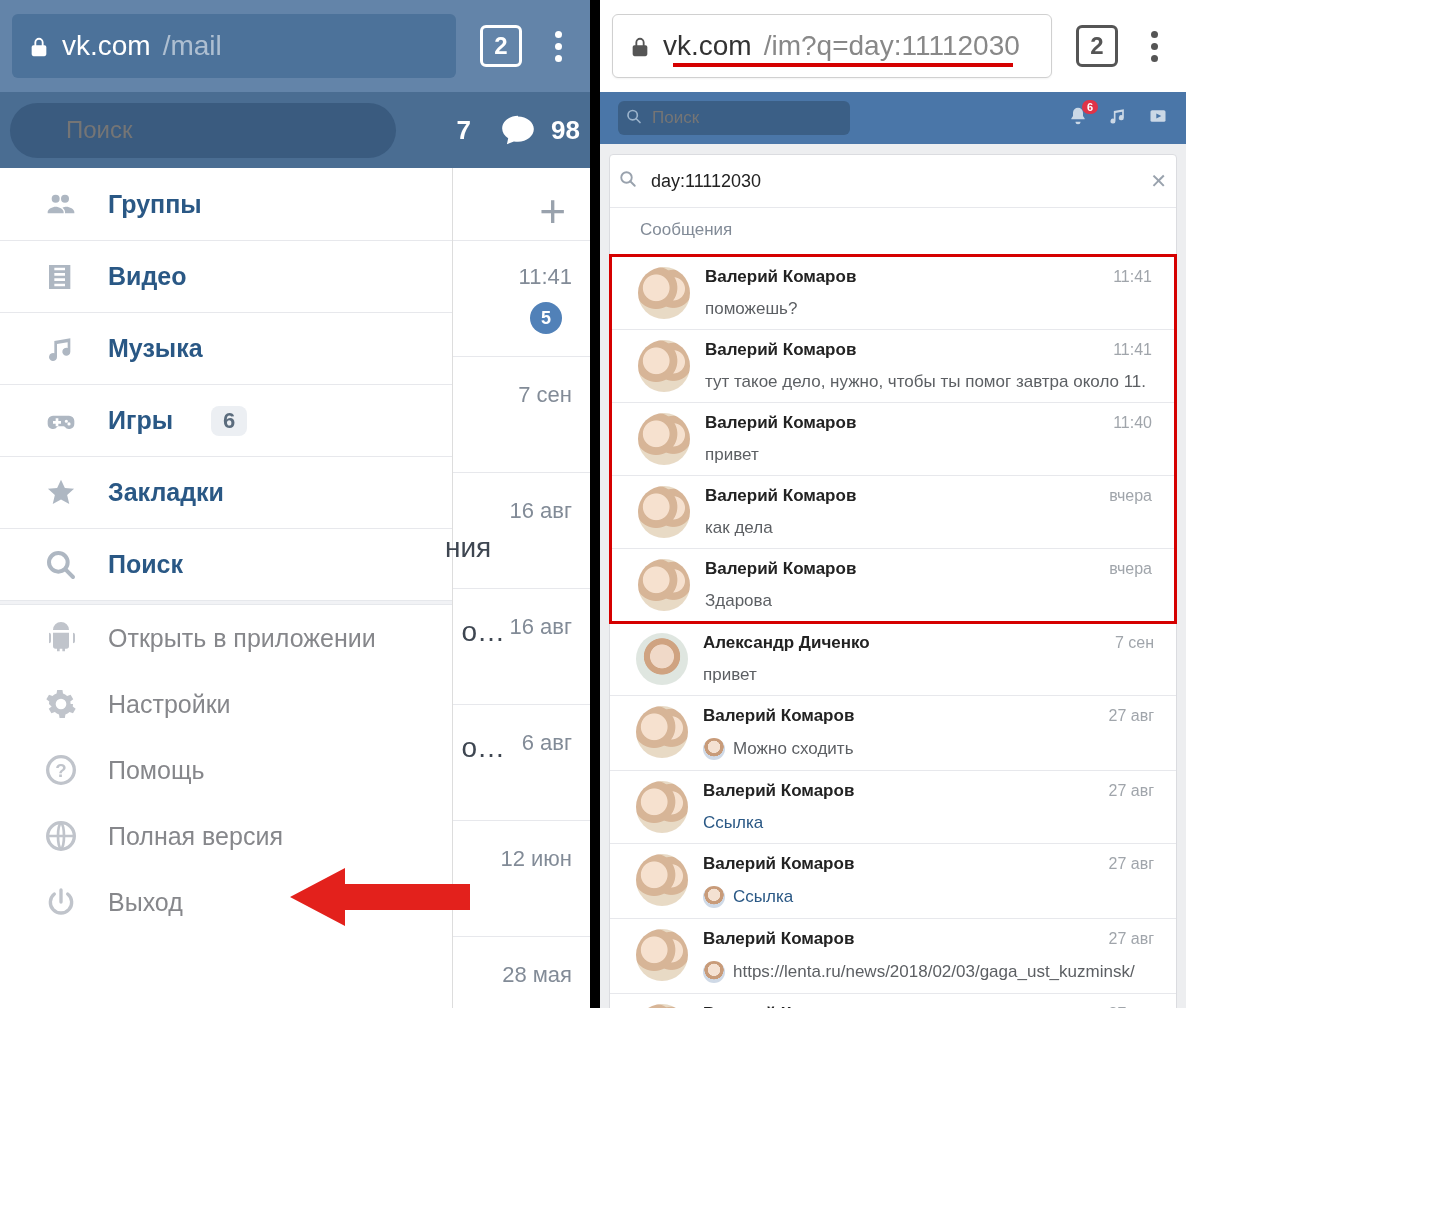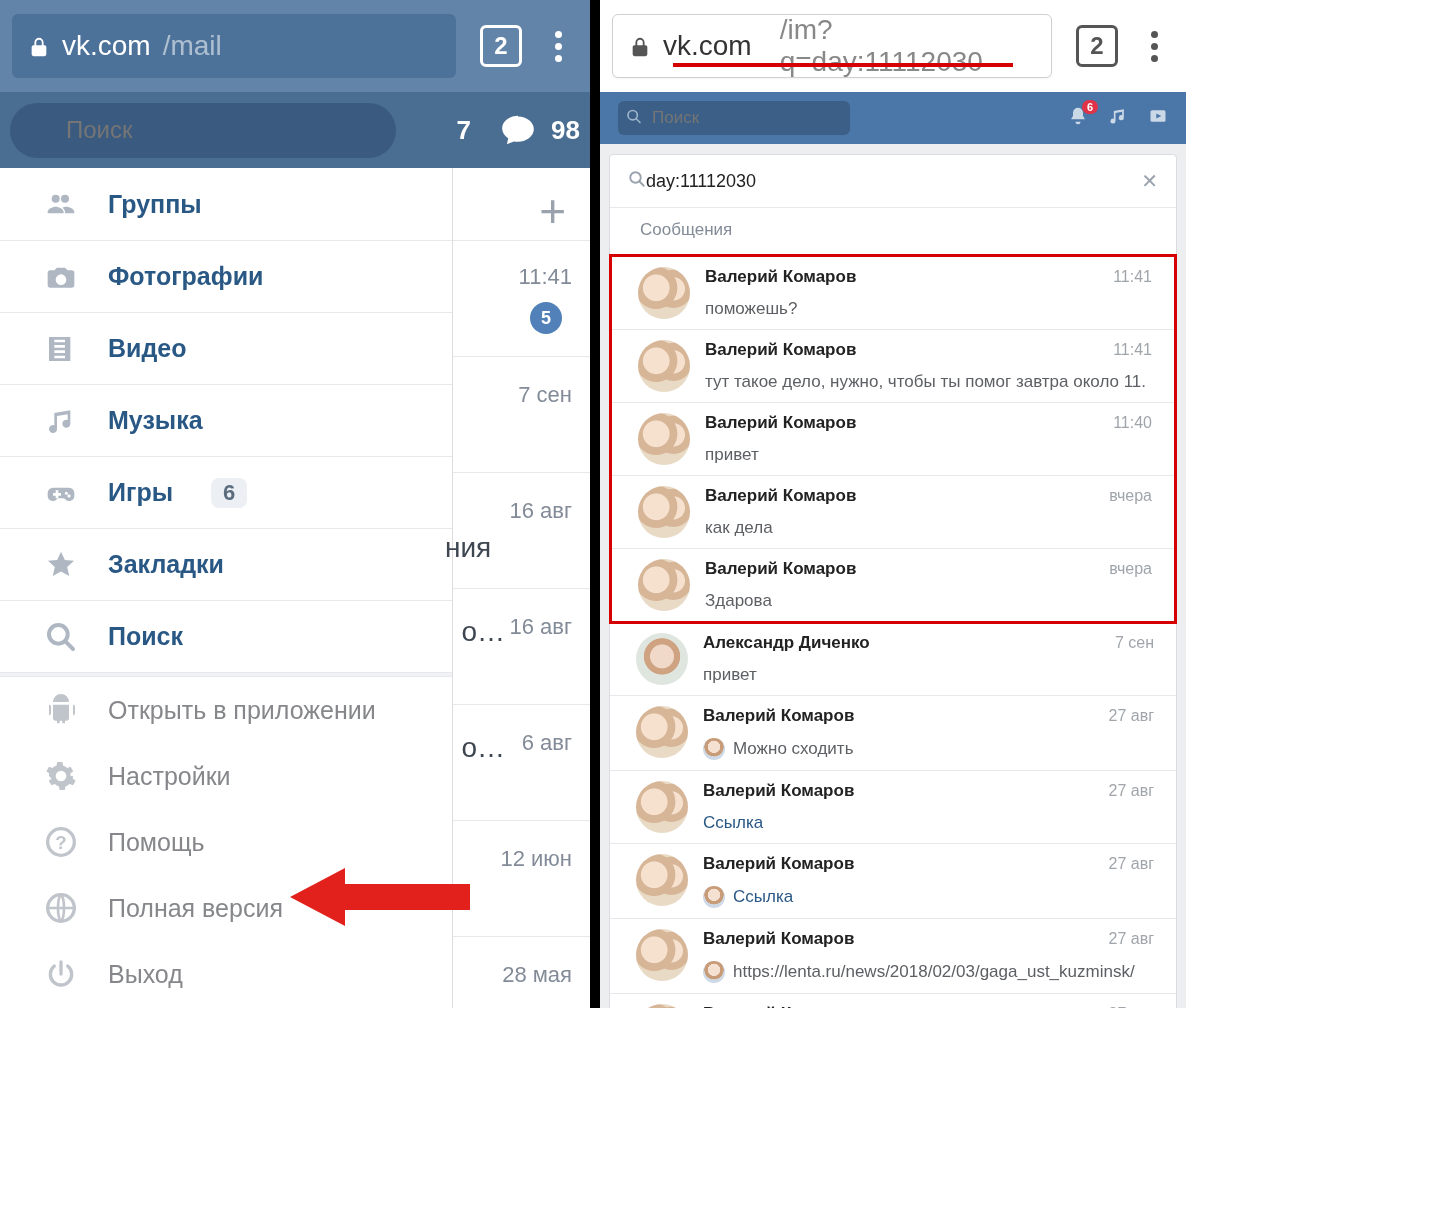--- a/index.html
+++ b/index.html
@@ -47,21 +47,21 @@
   }
   .left-pane .addr-bar { background: #4c729a; color: #fff; }
   .right-pane .addr-bar {
     background: #fff;
     color: #333;
     border: 1px solid #d0d0d0;
     box-shadow: 0 1px 2px rgba(0,0,0,.05);
   }
   .addr-bar .domain-part { color: inherit; }
   .left-pane .addr-bar .path-part { color: rgba(255,255,255,.55); }
-  .right-pane .addr-bar .path-part { color: #888; margin-left: 16px; }
+  .right-pane .addr-bar .path-part { color: #888; }
   .addr-underline {
     position: absolute;
     bottom: 10px;
     left: 60px;
     height: 4px;
     background: #d50000;
     width: 340px;
   }
   .lock { width: 22px; height: 24px; }
   .lock svg { width: 22px; height: 24px; }
@@ -260,22 +260,23 @@
     padding: 10px 9px 0 9px;
     overflow: hidden;
   }
   .search-card {
     background: #fff;
     border: 1px solid #dbdce0;
     border-radius: 4px;
   }
   .card-search-row {
     display:flex; align-items:center;
-    padding: 14px 18px;
+    padding: 14px 9px;
     border-bottom: 1px solid #e7e8ec;
+    gap: 14px;
   }
   .card-search-row input {
     flex:1; border:none; font-size: 18px; color:#222;
   }
   .card-search-row .sg { color:#99a2ad; font-size:16px; }
   .card-search-row .close { color:#99a2ad; font-size:20px; cursor:pointer; }
   .section-label {
     padding: 12px 30px 14px;
     font-size: 17px; color:#828b97;
     border-bottom: 1px solid #e7e8ec;
@@ -366,28 +367,20 @@
 
   <div class="left-main">
     <div class="left-menu">
       <div class="menu-item first">
         <span class="mi-icon">
             <svg viewBox="0 0 24 24">
               <path d="M8 11a3 3 0 1 0 0-6 3 3 0 0 0 0 6zm7 0a3 3 0 1 0 0-6 3 3 0 0 0 0 6zM2 19v-1c0-2.2 3.6-4 6-4s6 1.8 6 4v1H2zm13 0v-1c0-1.2-.7-2.3-1.9-3.2 1-.5 2.2-.8 2.9-.8 2.4 0 6 1.8 6 4v1h-7z"></path>
             </svg>
           </span>
         <span>Группы</span>
-      </div>
-      <div class="menu-item">
-        <span class="mi-icon">
-            <svg viewBox="0 0 24 24">
-              <path d="M4 7h3l2-2h6l2 2h3a2 2 0 0 1 2 2v9a2 2 0 0 1-2 2H4a2 2 0 0 1-2-2V9a2 2 0 0 1 2-2zm8 3a4 4 0 1 0 0 8 4 4 0 0 0 0-8z"></path>
-            </svg>
-          </span>
-        <span>Фотографии</span>
       </div>
       <div class="menu-item">
         <span class="mi-icon">
             <svg viewBox="0 0 24 24">
               <path d="M4 4h14v16H4zM6 4v16M16 4v16M4 8h14M4 12h14M4 16h14" fill="none" stroke="#aeb7c2" stroke-width="2"></path>
             </svg>
           </span>
         <span>Видео</span>
       </div>
       <div class="menu-item">

